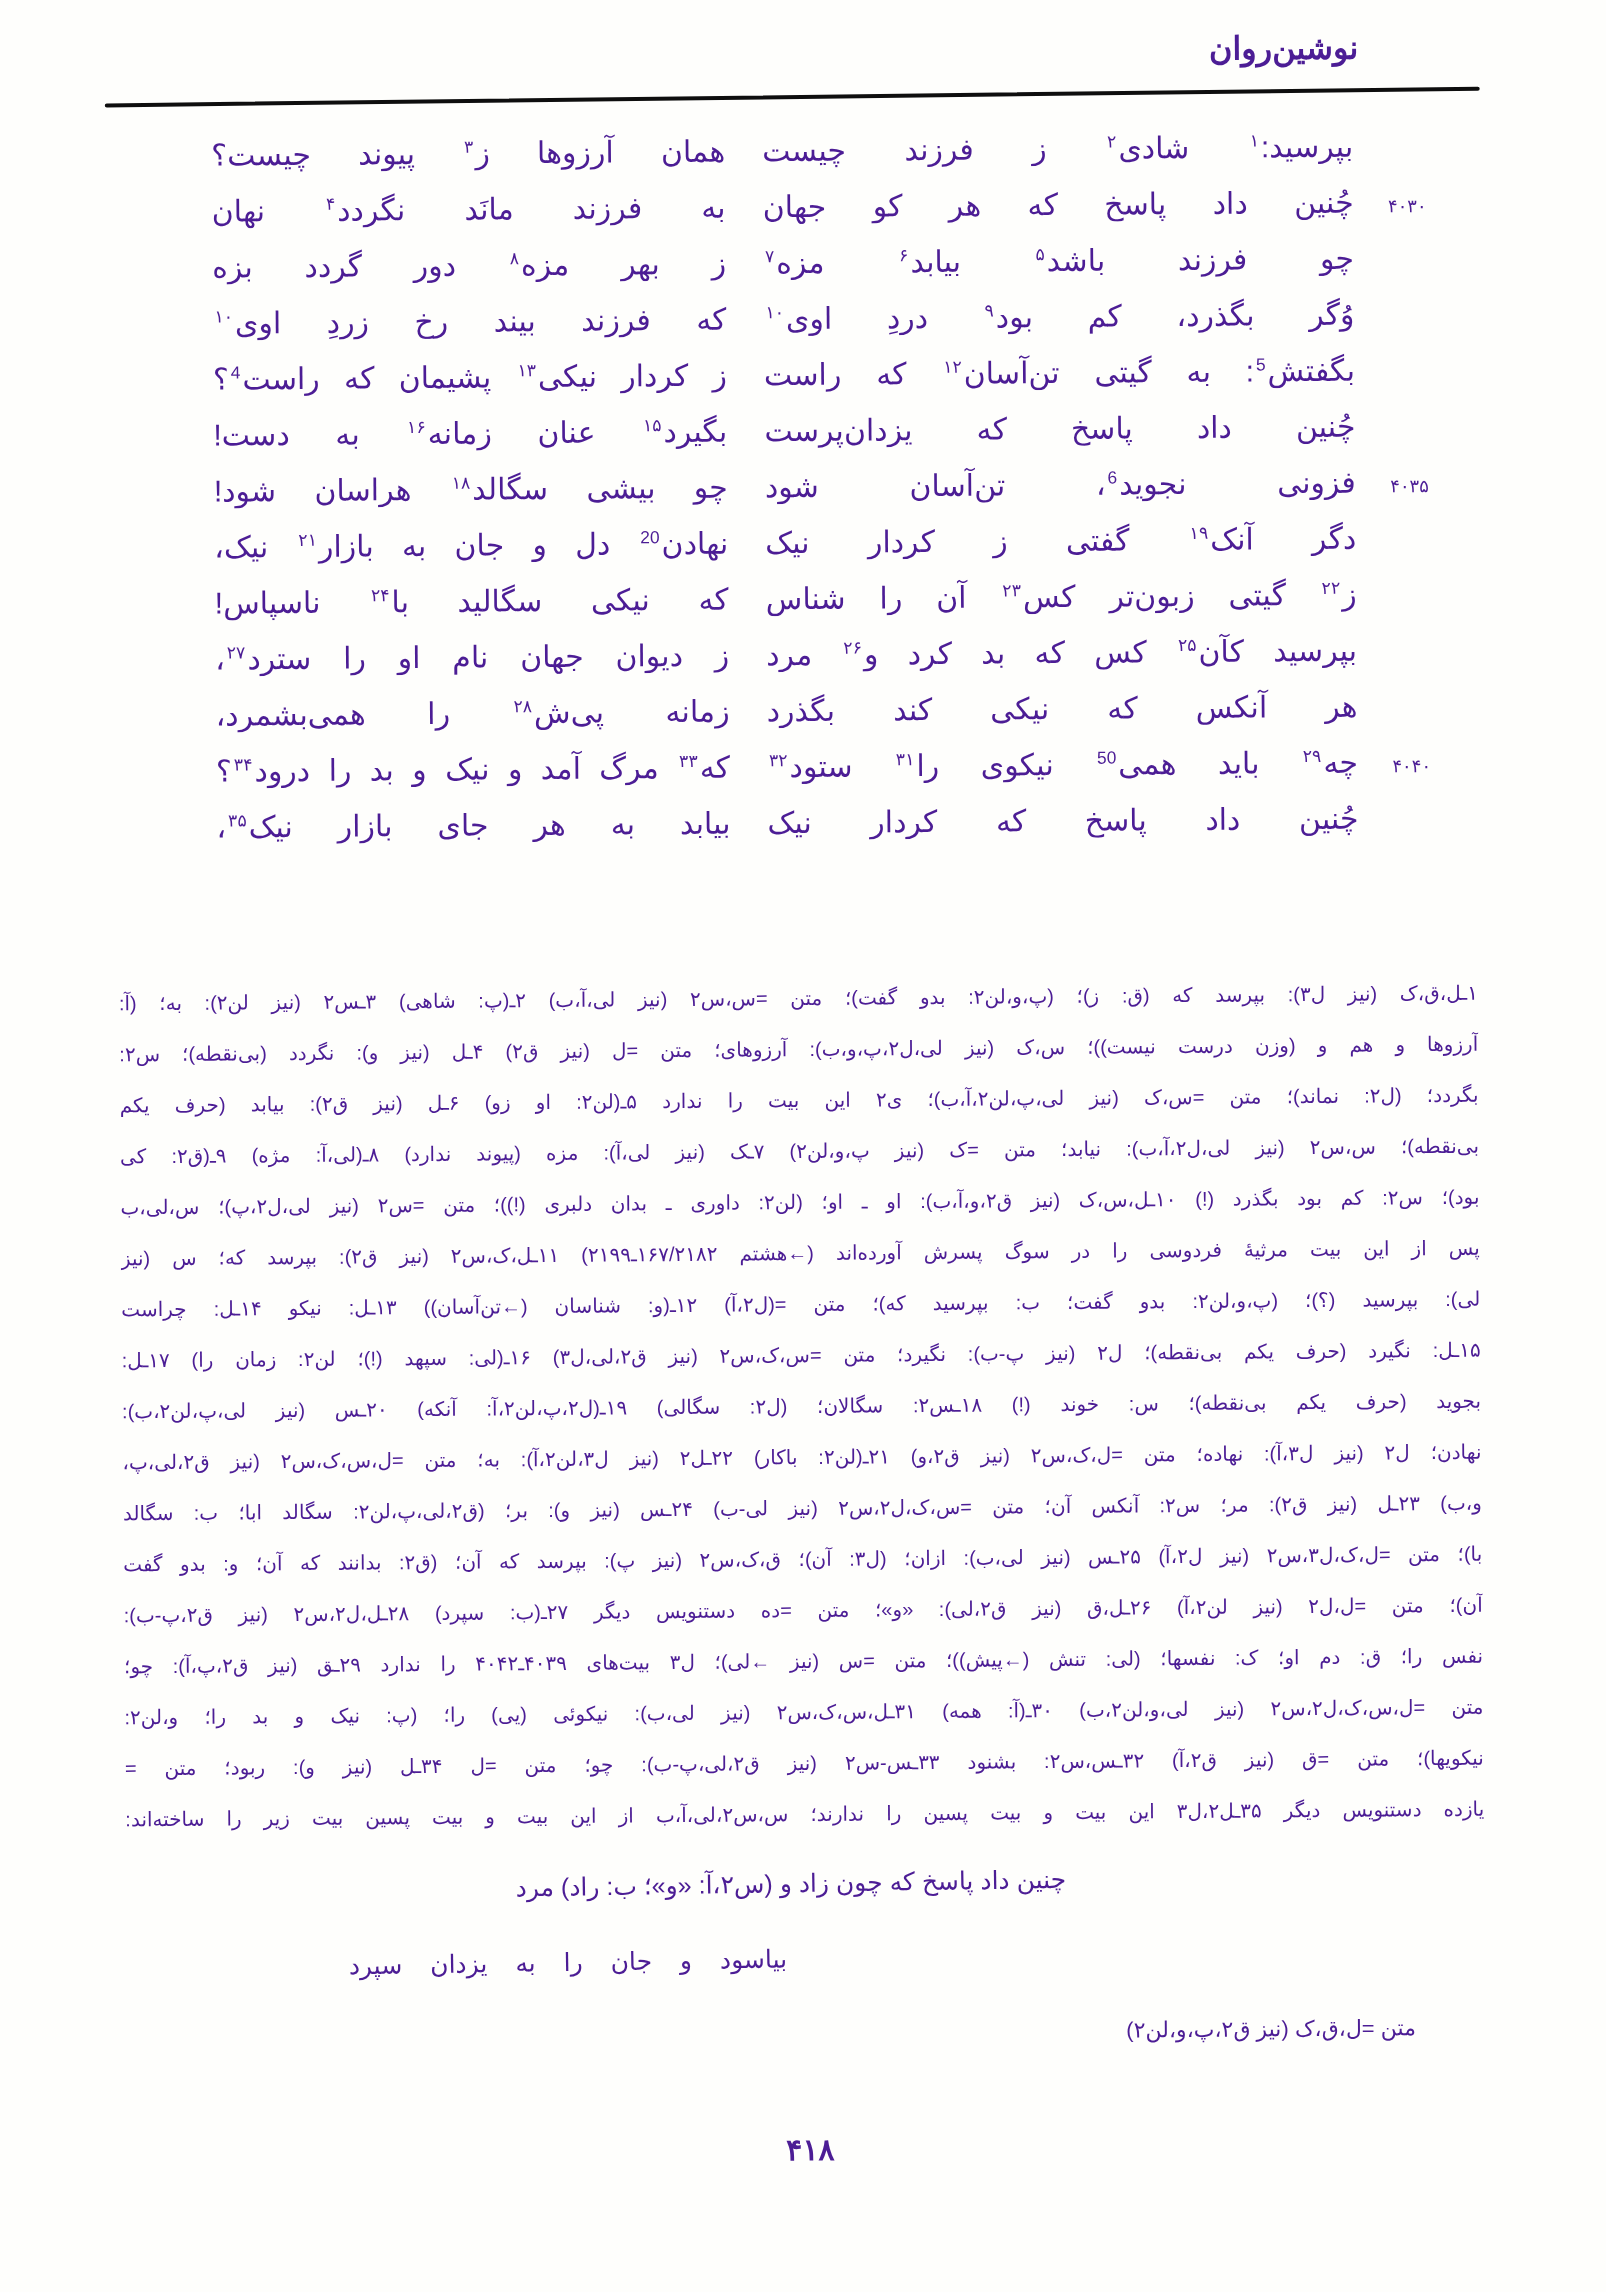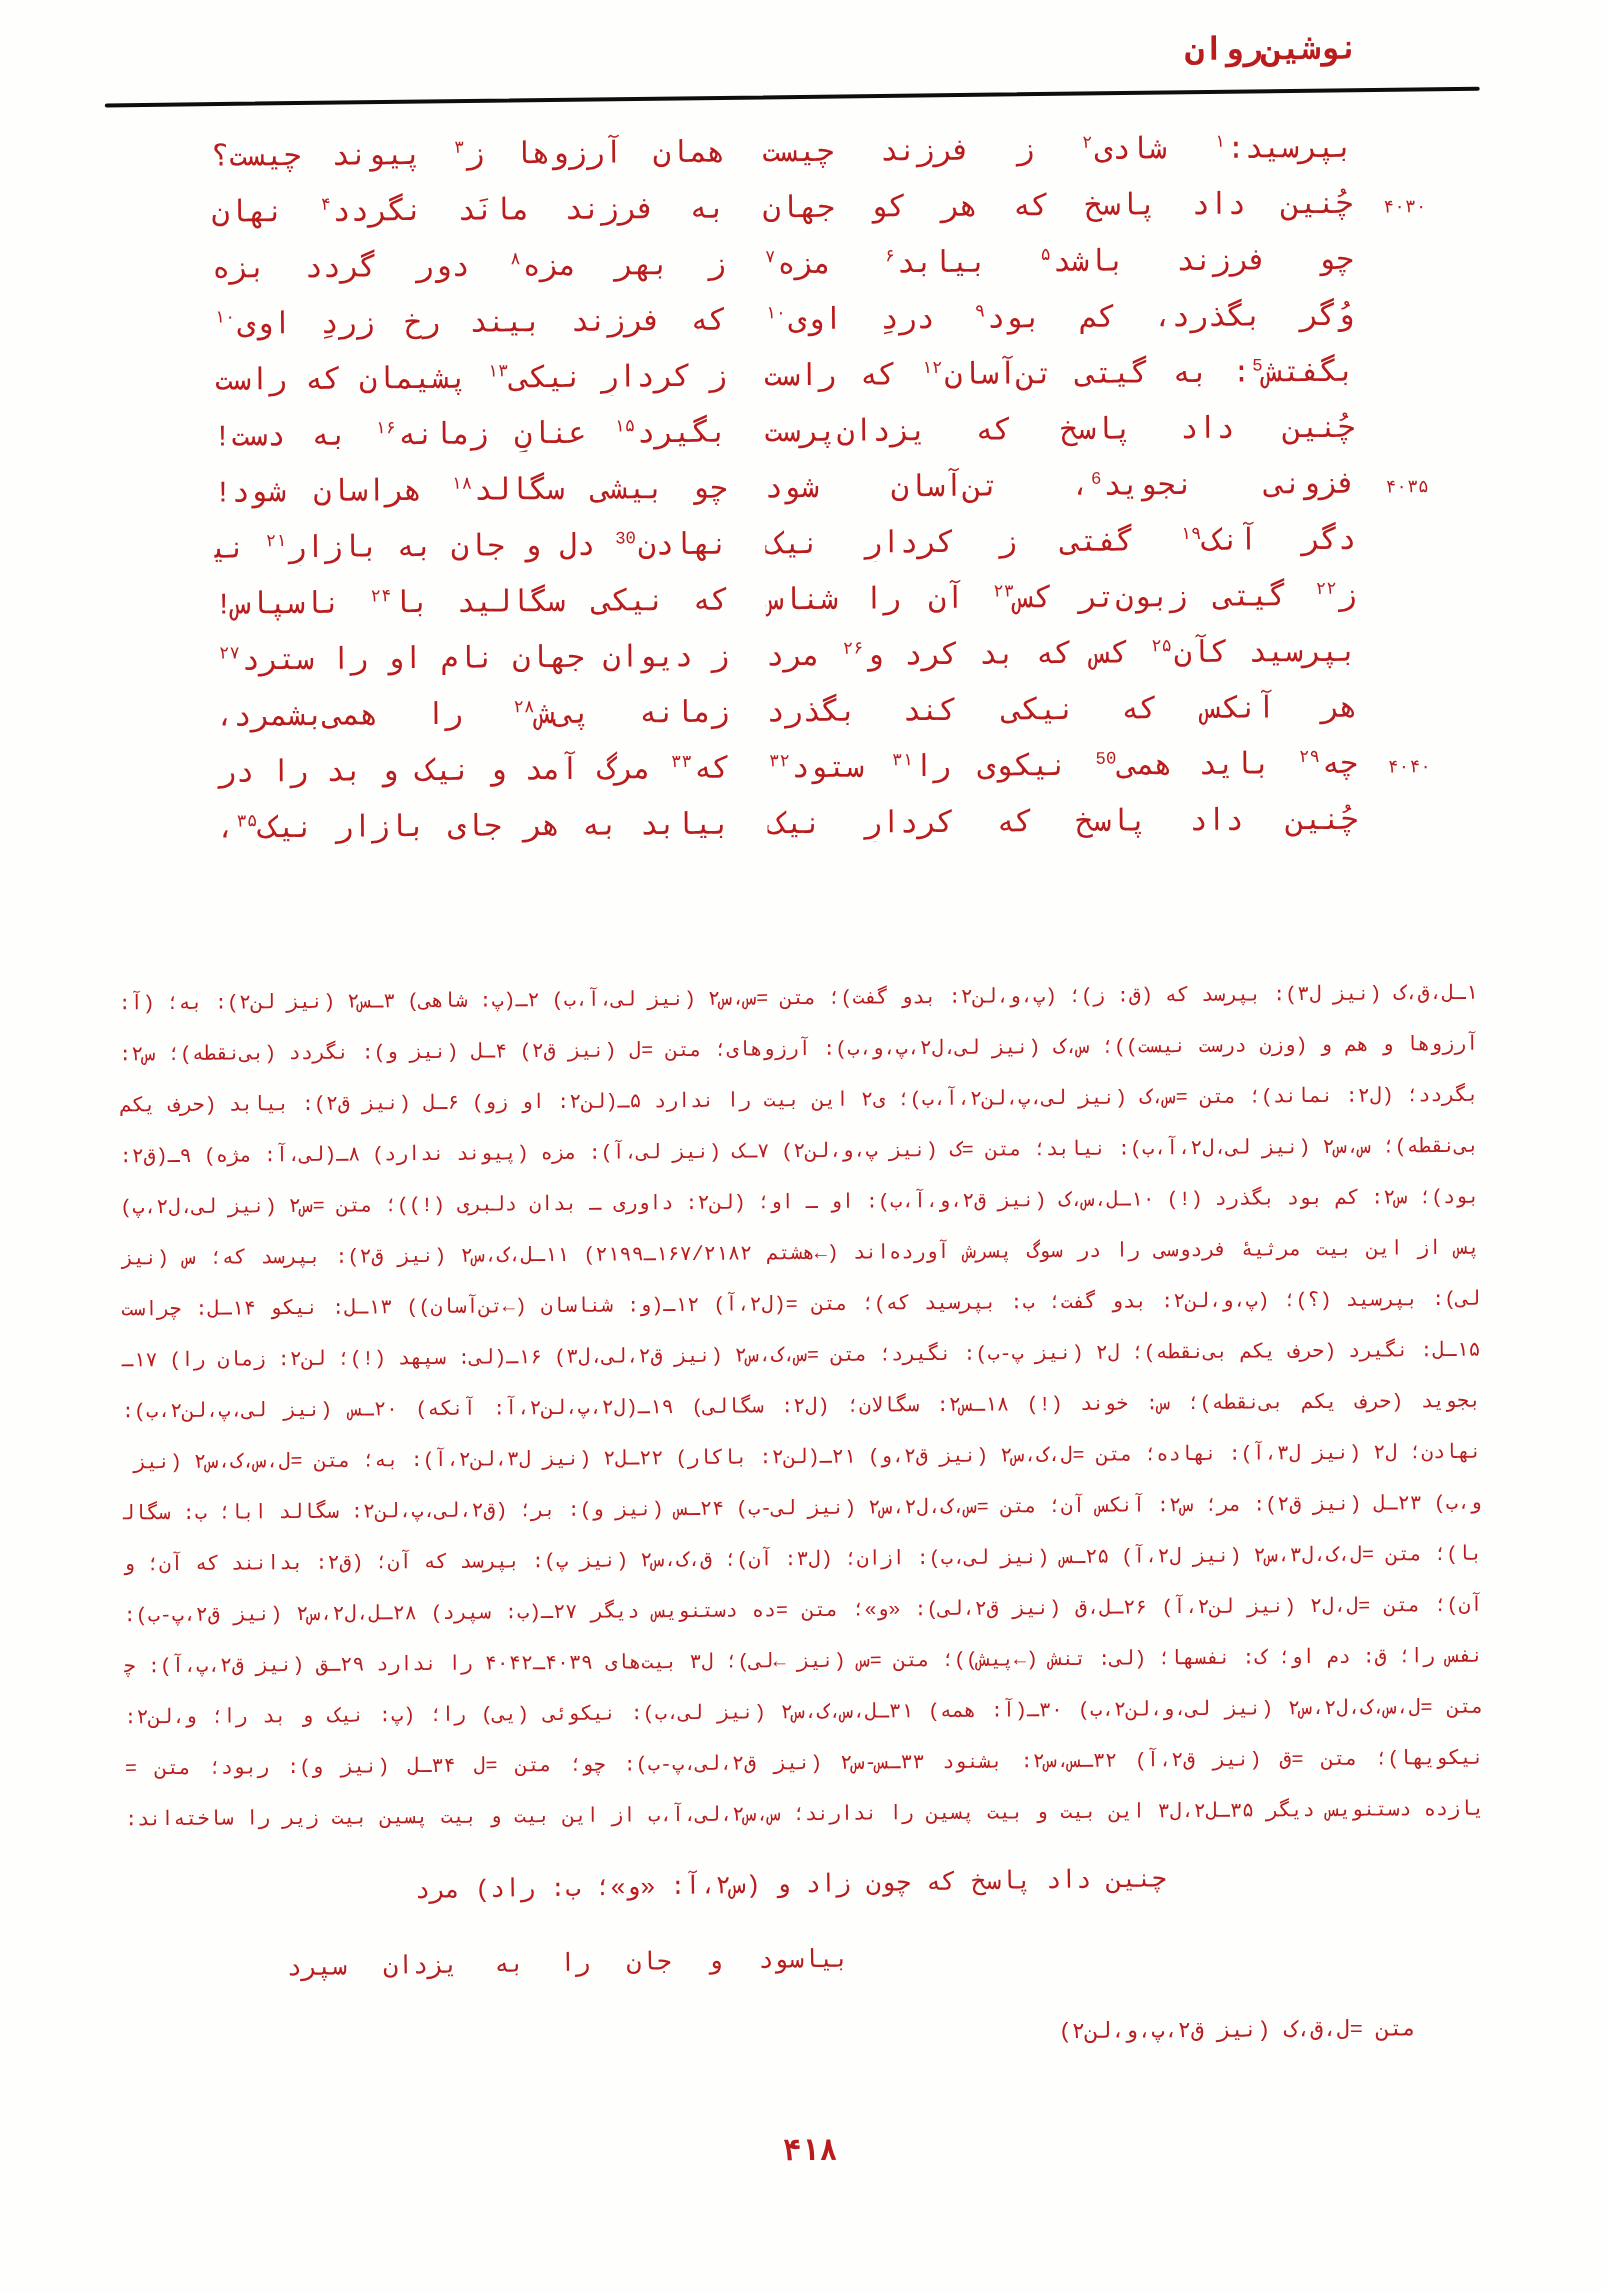--- a/index.html
+++ b/index.html
@@ -1,22 +1,22 @@
 <!DOCTYPE html>
 <html lang="fa" dir="rtl"><head>
 <meta charset="utf-8">
 <style>
   html,body{margin:0;padding:0;background:#e8e6e0;}
   .page{
     position:relative;
     width:1607px;height:2292px;
     margin:0 auto;
     background:#fefefc;
-    color:#b91c1c;
-    font-family:Liberation Mono, monospace;
+    color:#4c1d95;
+    font-family:Liberation Sans, sans-serif;
     direction:rtl;
     overflow:hidden;
   }
   .content{position:absolute;inset:0;transform:rotate(-0.45deg);}
   
   .header-title{
     position:absolute;top:33px;right:239px;
     font-size:32px;font-weight:bold;letter-spacing:0;
   }
   .header-rule{
@@ -93,21 +93,21 @@
 
   <div class="verse-row">
     <span class="verse-num">۴۰۳۵</span>
     <span class="hemistich h-first">فزونی نجوید<sup>6</sup>، تن‌آسان شود</span>
     <span class="hemistich h-second">چو بیشی سگالد<sup>۱۸</sup> هراسان شود!</span>
   </div>
 
   <div class="verse-row">
     <span class="verse-num"></span>
     <span class="hemistich h-first">دگر آنک<sup>۱۹</sup> گفتی ز کردارِ نیک</span>
-    <span class="hemistich h-second">نهادن<sup>30</sup> دل و جان به بازارِ<sup>۲۱</sup> نیک،</span>
+    <span class="hemistich h-second">نهادن<sup>20</sup> دل و جان به بازارِ<sup>۲۱</sup> نیک،</span>
   </div>
 
   <div class="verse-row">
     <span class="verse-num"></span>
     <span class="hemistich h-first">ز<sup>۲۲</sup> گیتی زبون‌تر کس<sup>۲۳</sup> آن را شناس</span>
     <span class="hemistich h-second">که نیکی سگالید با<sup>۲۴</sup> ناسپاس!</span>
   </div>
 
   <div class="verse-row">
     <span class="verse-num"></span>

